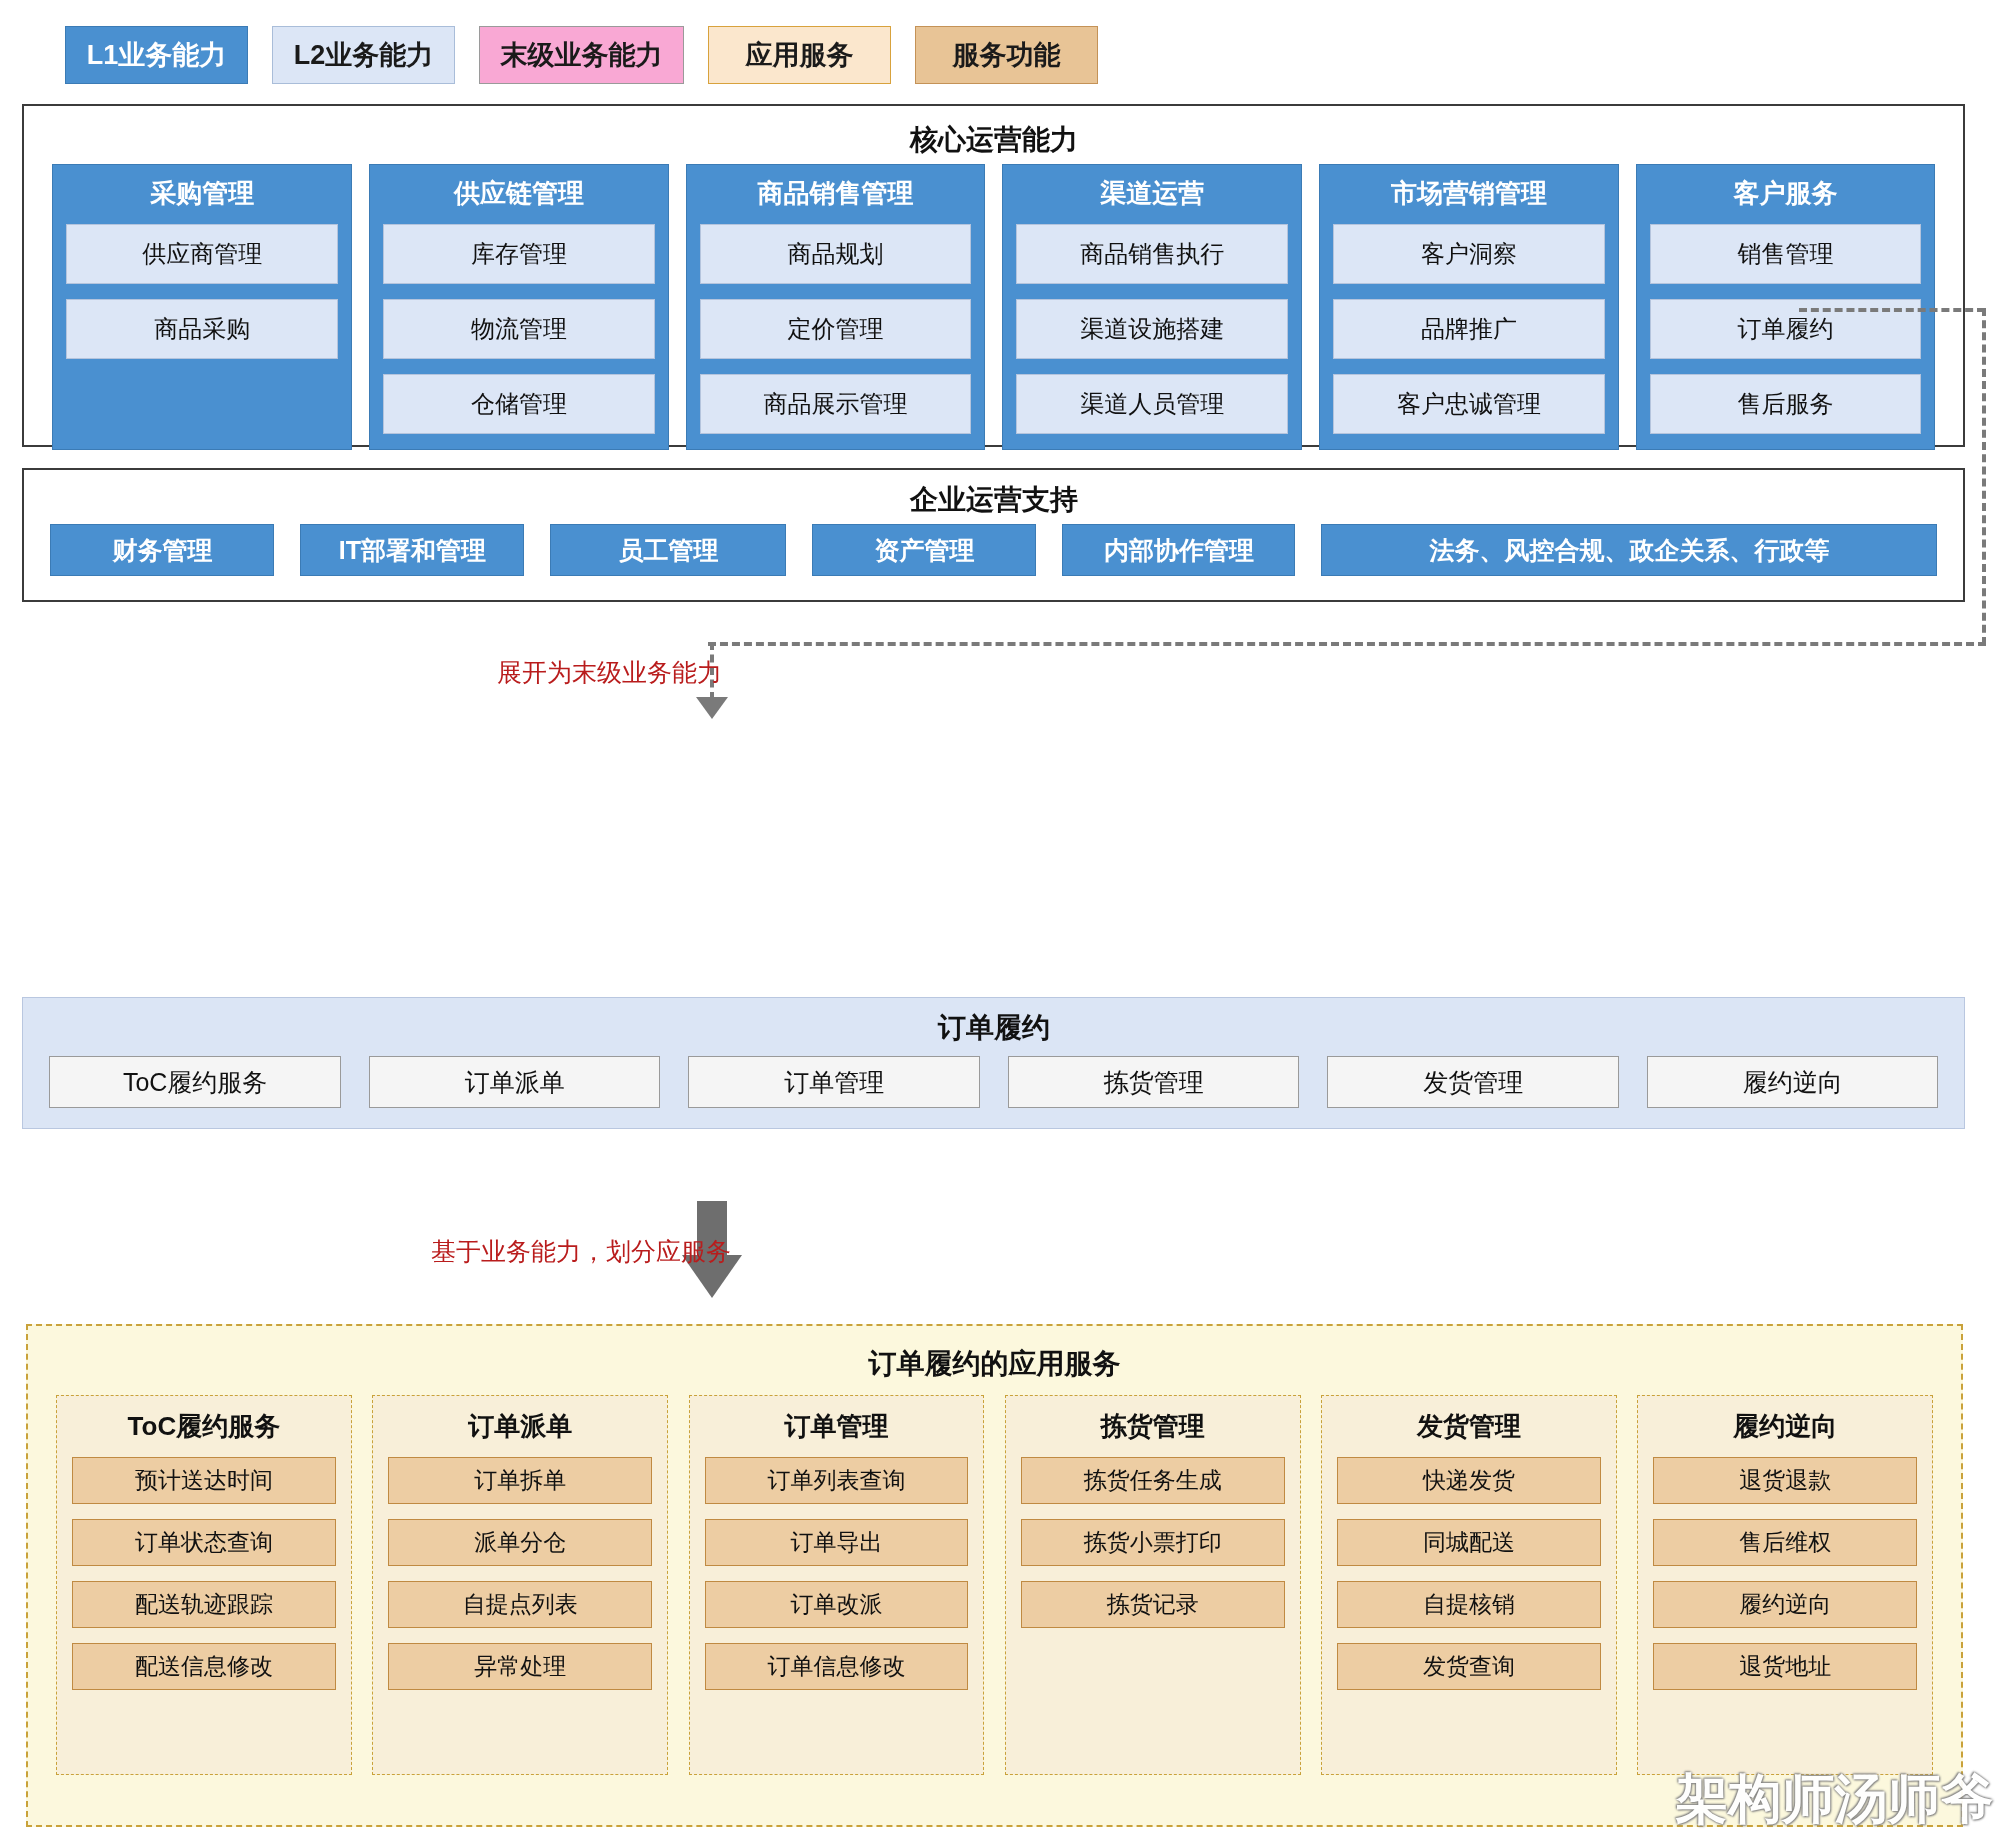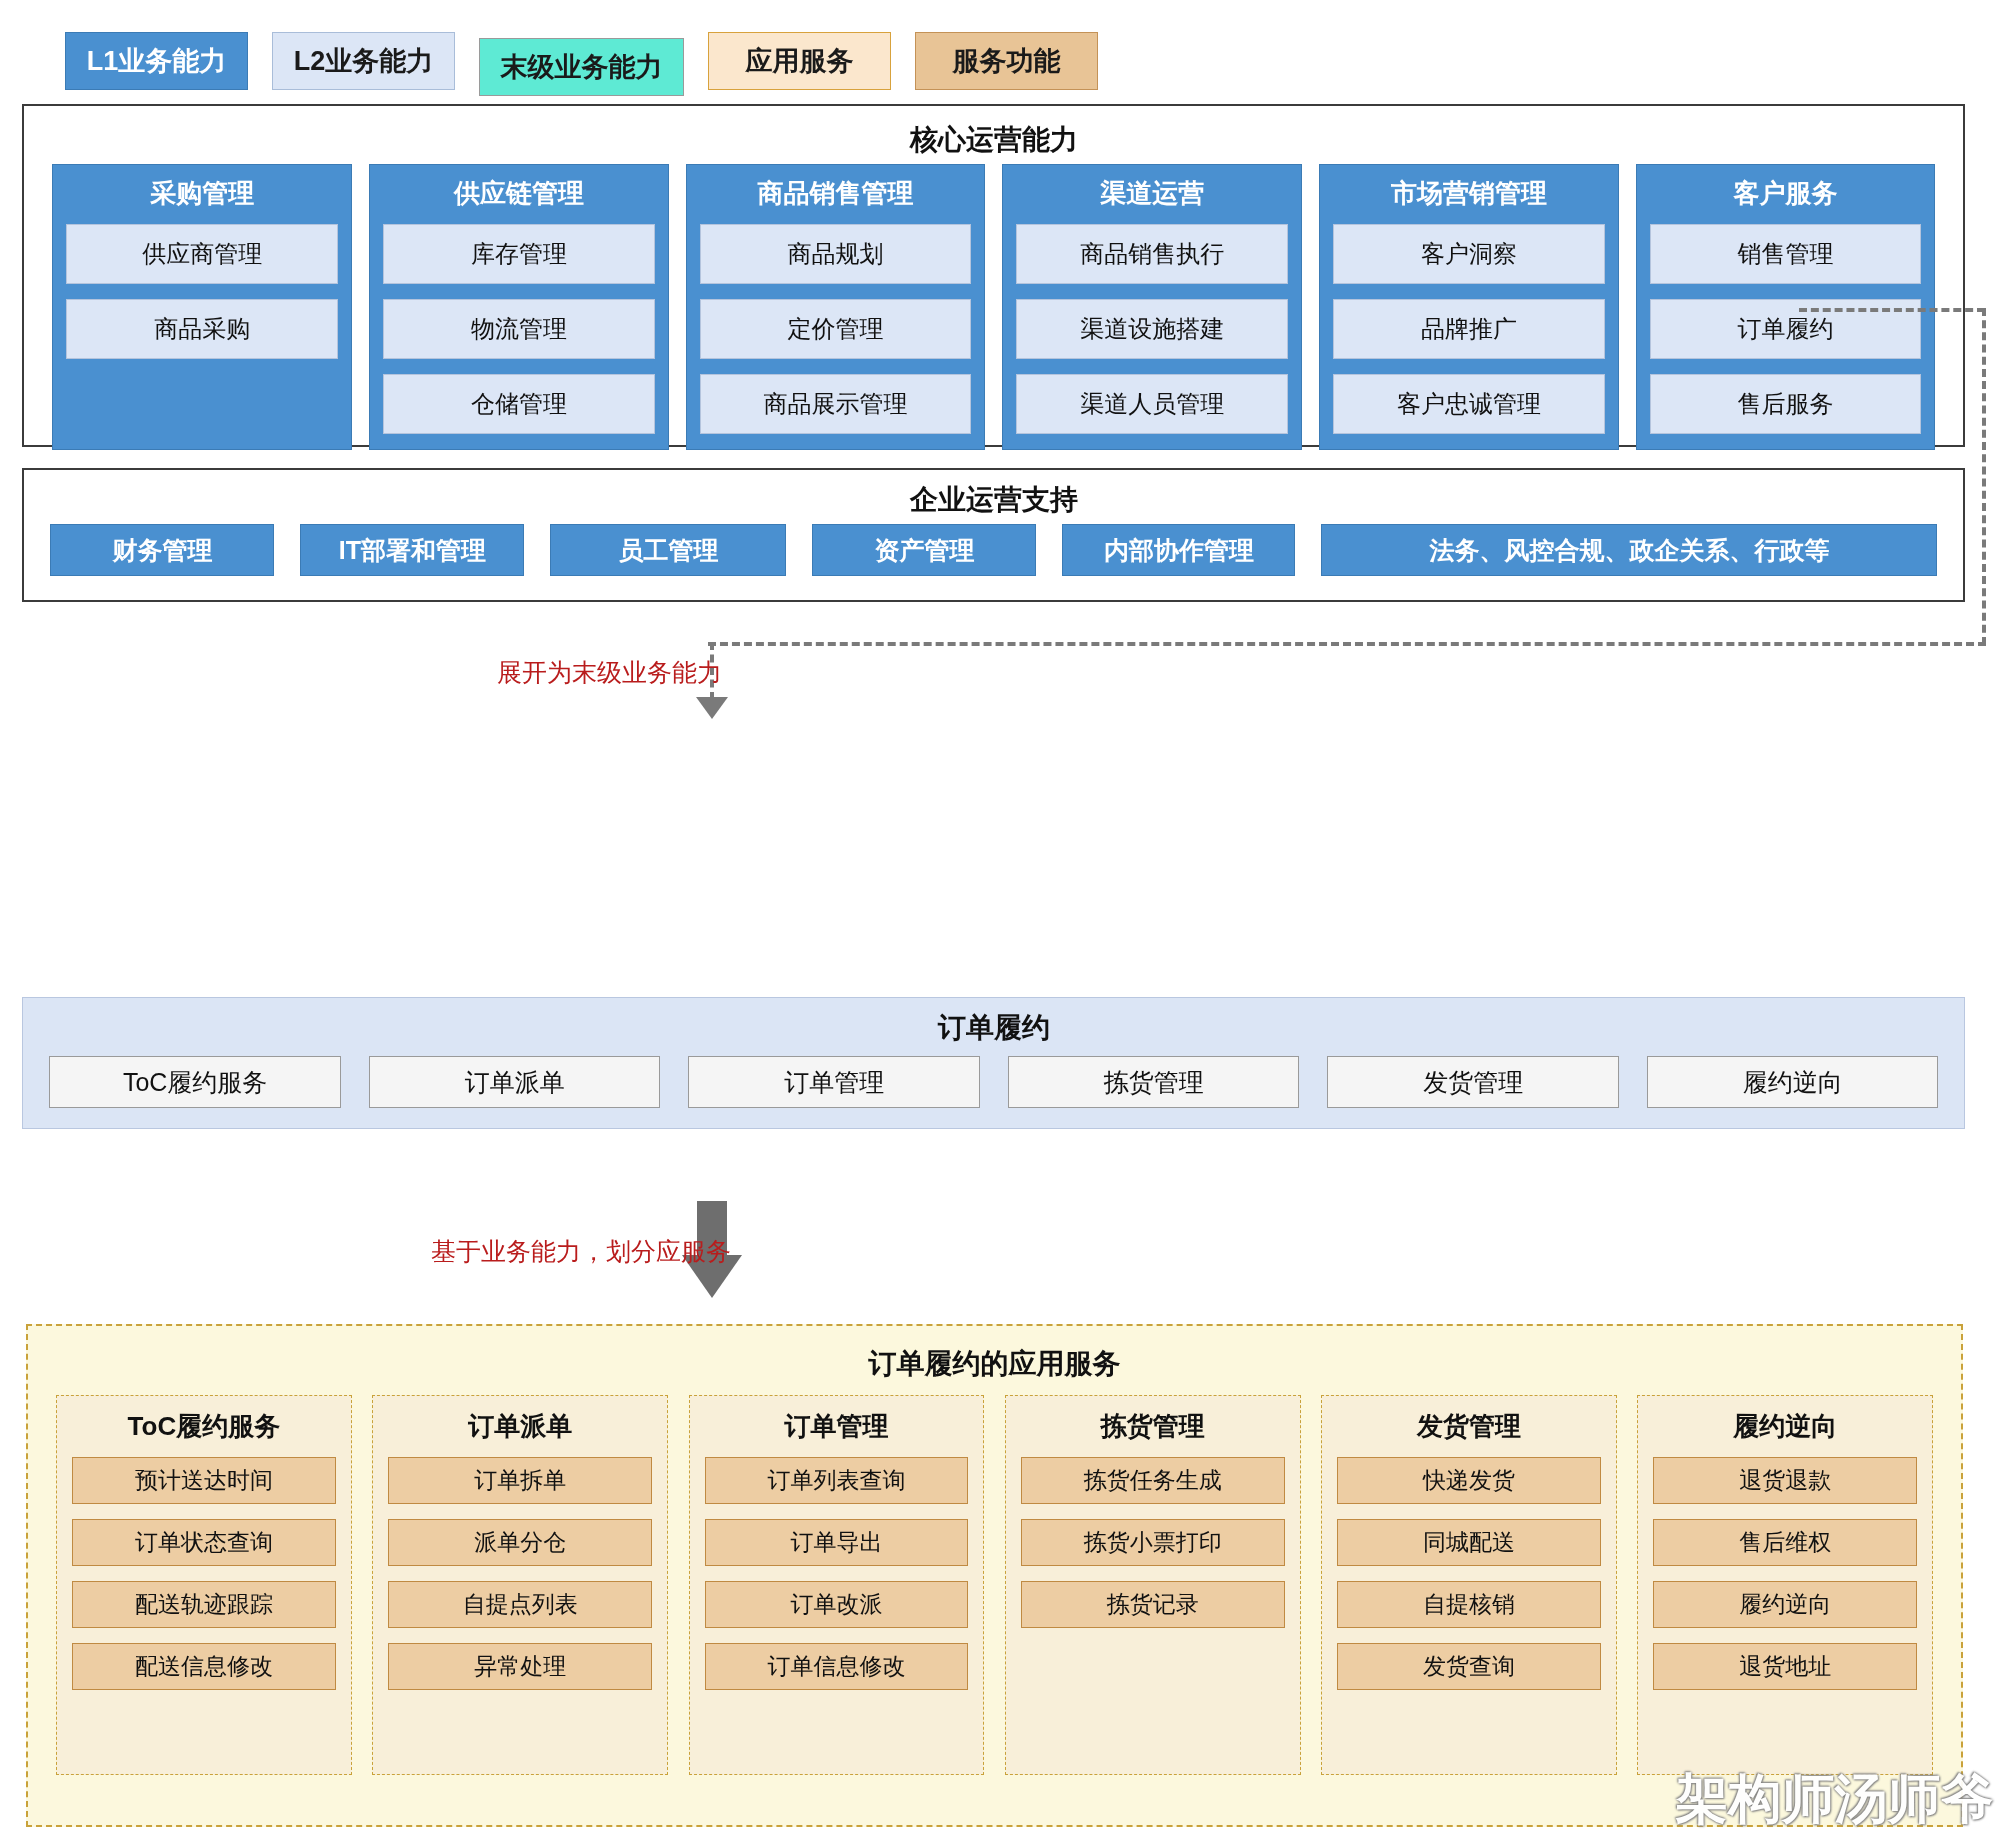--- a/index.html
+++ b/index.html
@@ -9,21 +9,21 @@
     color:#1a1a1a;
   }
   
   .legend{position:absolute;left:65px;top:26px;display:flex;gap:24px;align-items:center;}
   .legend-chip{
     height:58px;min-width:183px;padding:0 20.5px;display:flex;align-items:center;justify-content:center;
     font-size:27px;font-weight:700;box-sizing:border-box;
   }
   .chip-l1{background:#4a90d0;border:1.9px solid #3b7bb5;color:#ffffff;}
   .chip-l2{background:#dce6f6;border:1.9px solid #a9bdd9;color:#1a1a1a;}
-  .chip-leaf{background:#5eead4;border:1.9px solid #9a9a9a;color:#1a1a1a;margin-top:12px;}
+  .chip-leaf{background:#f9a8d4;border:1.9px solid #9a9a9a;color:#1a1a1a;}
   .chip-appsvc{background:#fbe7cd;border:1.9px solid #d8a котор;color:#1a1a1a;}
   .chip-appsvc{background:#fbe7cd;border:1.9px solid #d8a23c;color:#1a1a1a;}
   .chip-func{background:#e8c496;border:1.9px solid #c49257;color:#1a1a1a;}
 
   
   .section{position:absolute;box-sizing:border-box;}
   .sec-core{left:22.4px;top:104px;width:1943px;height:343px;border:2.8px solid #3b3b3b;background:#ffffff;}
   .sec-support{left:22.4px;top:468px;width:1943px;height:134px;border:2.8px solid #3b3b3b;background:#ffffff;}
   .sec-leaf{left:22.4px;top:997px;width:1943px;height:132px;border:1.9px solid #b9c7e0;background:#dbe5f5;}
   .sec-app{left:26px;top:1324px;width:1937px;height:503px;border:2.8px dashed #c9a23a;background:#fcf8dd;}

